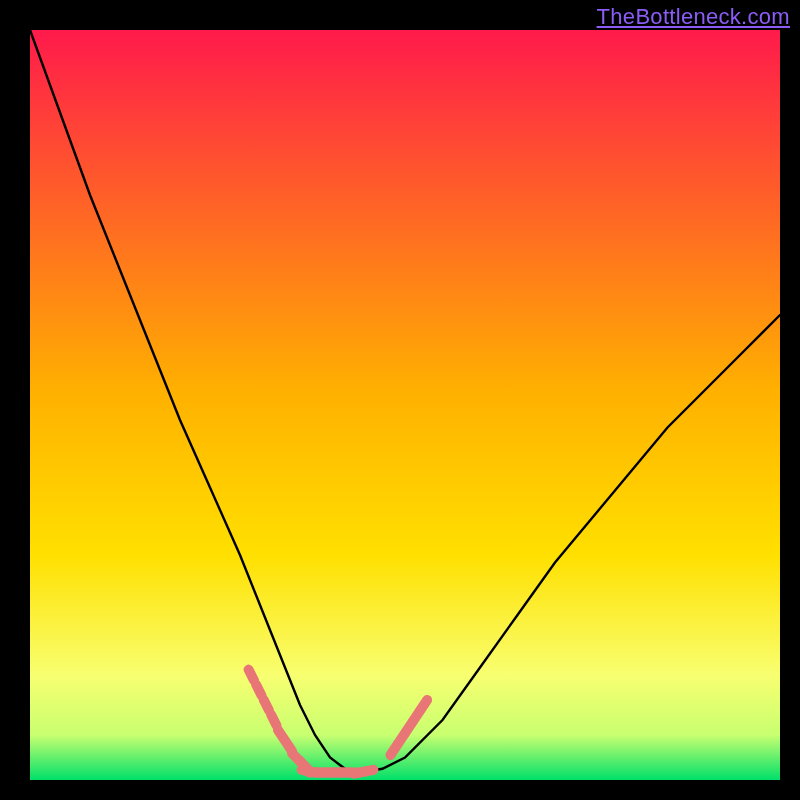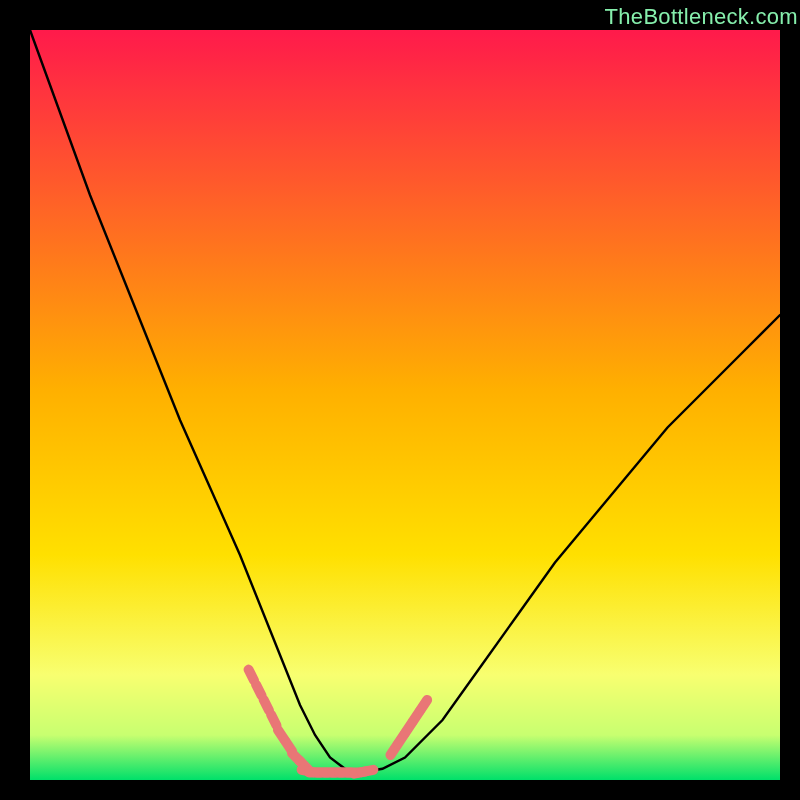--- a/index.html
+++ b/index.html
@@ -13,26 +13,27 @@
   }
   .stage {
     position: relative;
     width: 800px;
     height: 800px;
     background: #000;
   }
   .watermark {
     position: absolute;
     top: 4px;
-    right: 2px;
-    color: #86efac;
+    right: 10px;
+    color: #8b5cf6;
     font-size: 22px;
     font-weight: 400;
     letter-spacing: 0.3px;
     z-index: 5;
+    text-decoration: underline;
   }
   svg.plot {
     position: absolute;
     left: 0;
     top: 0;
   }
 </style>
 </head>
 <body>
 

